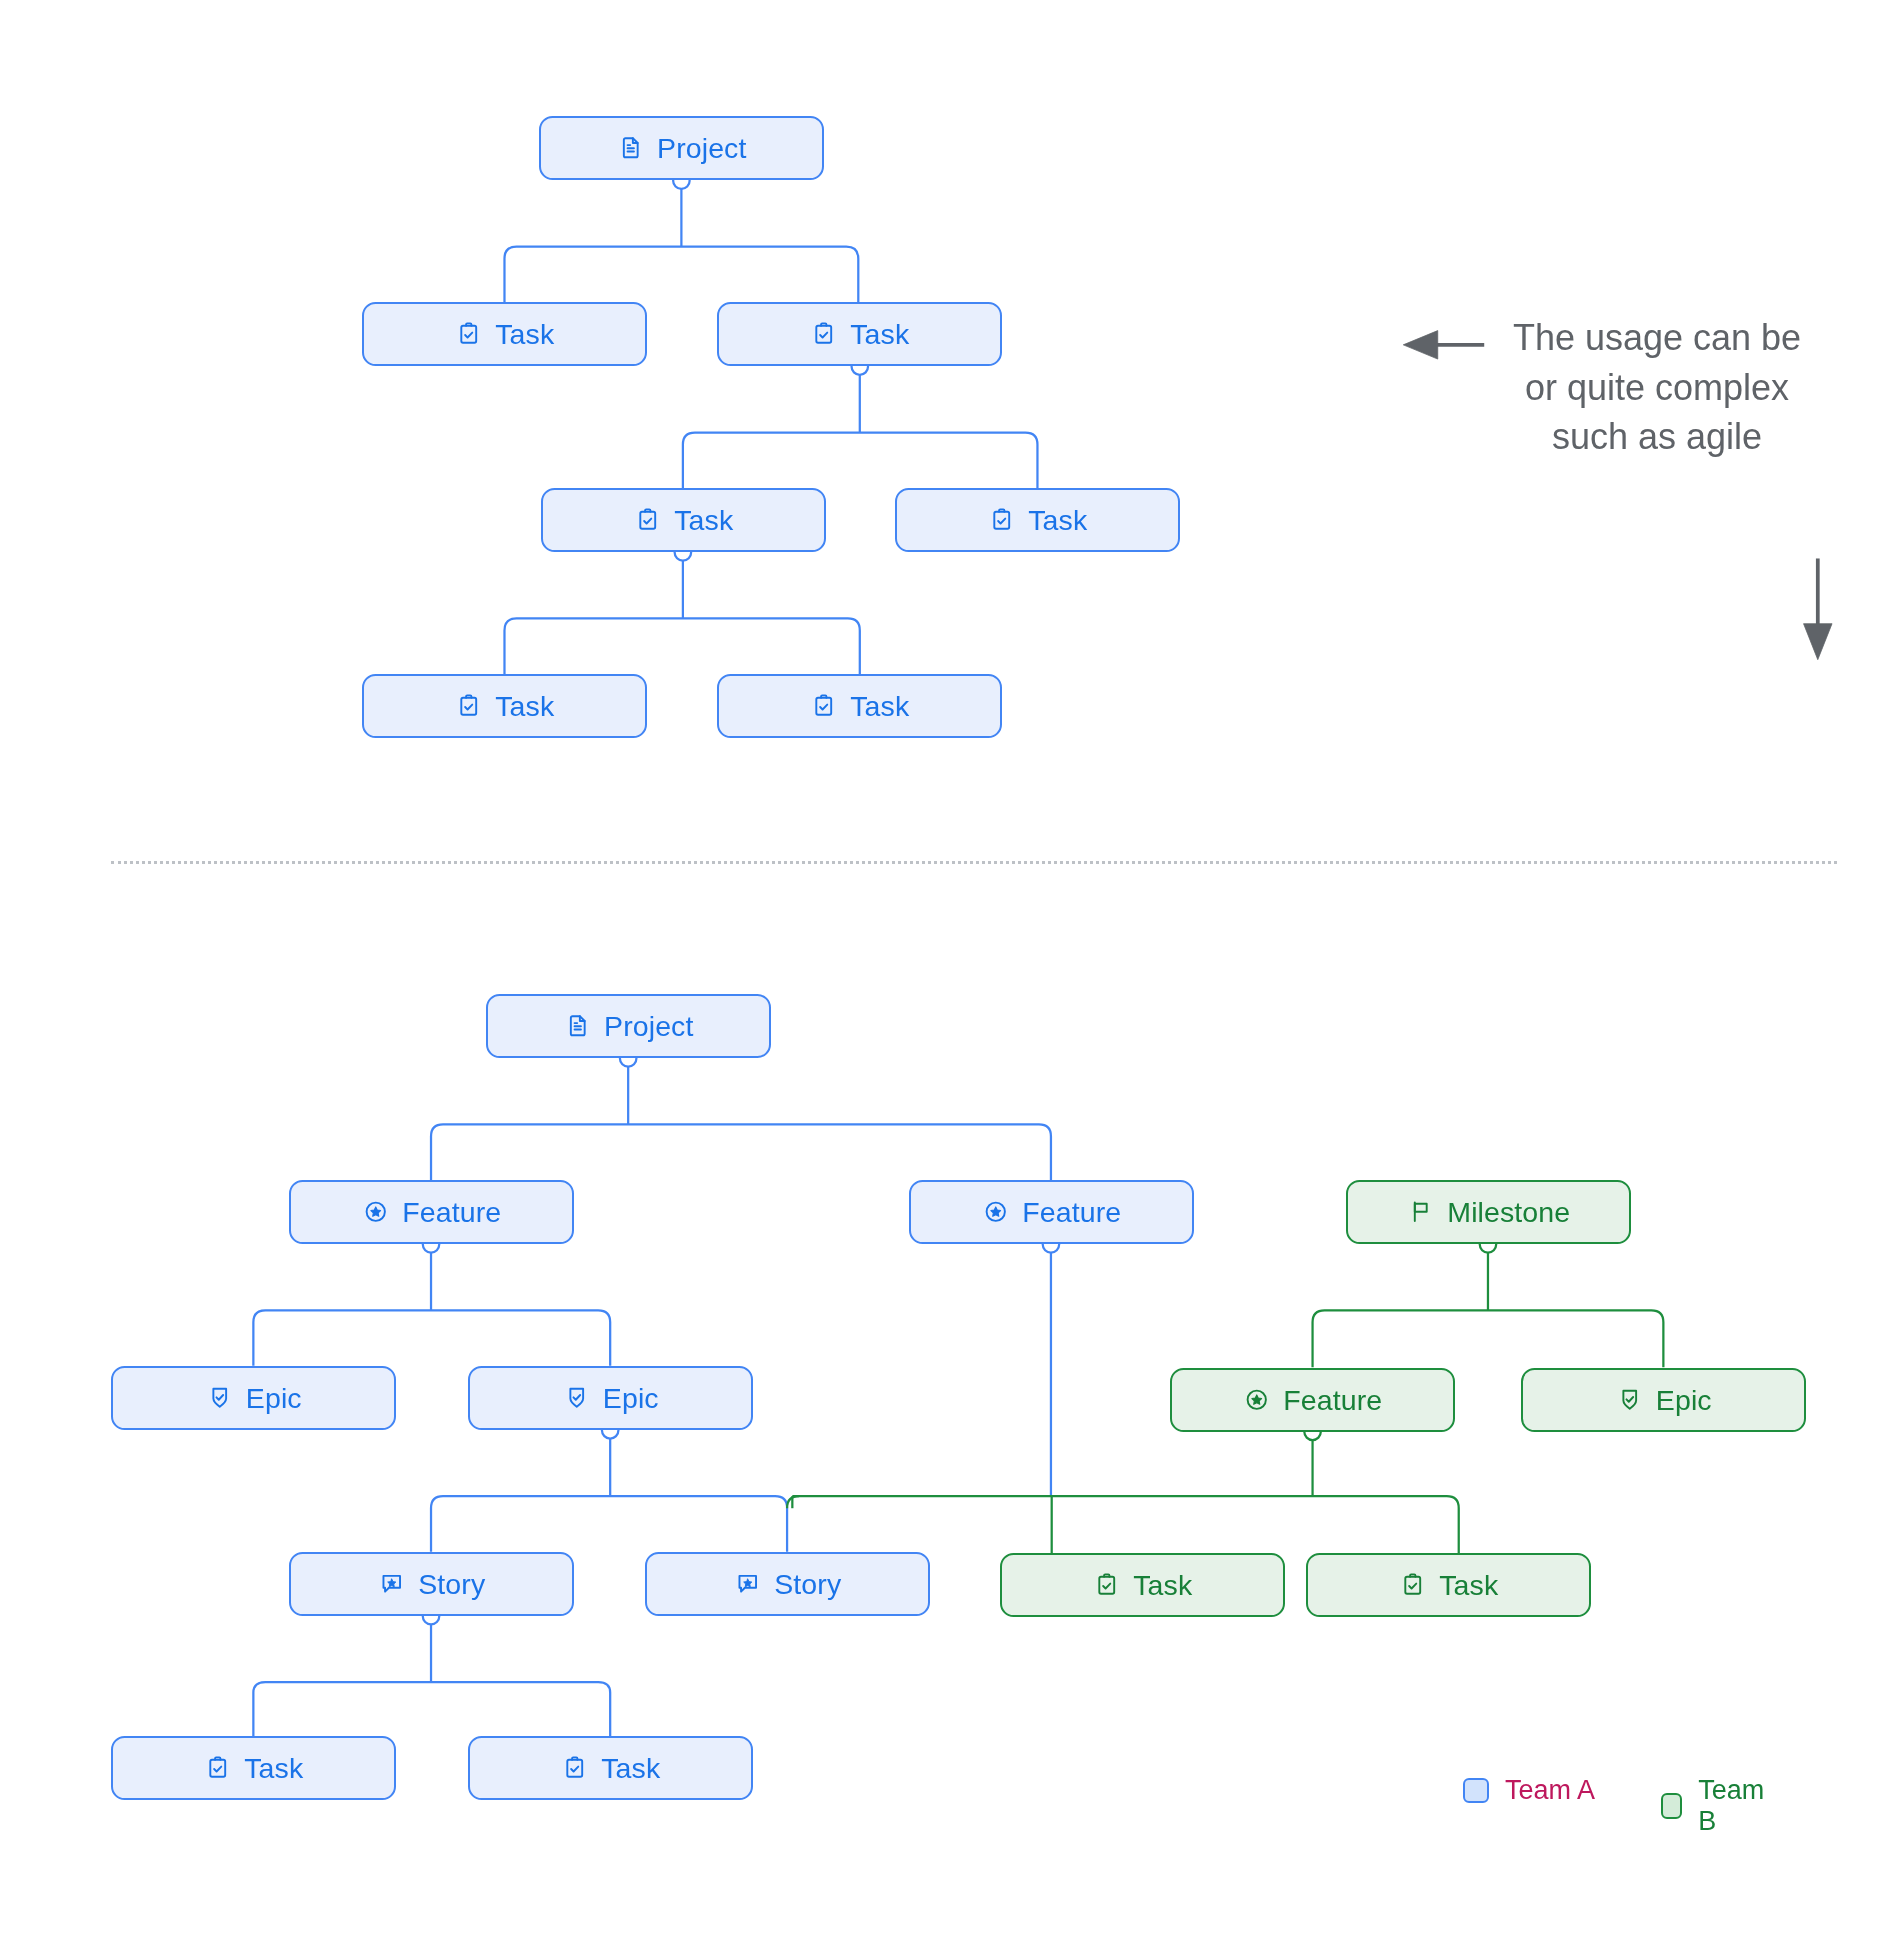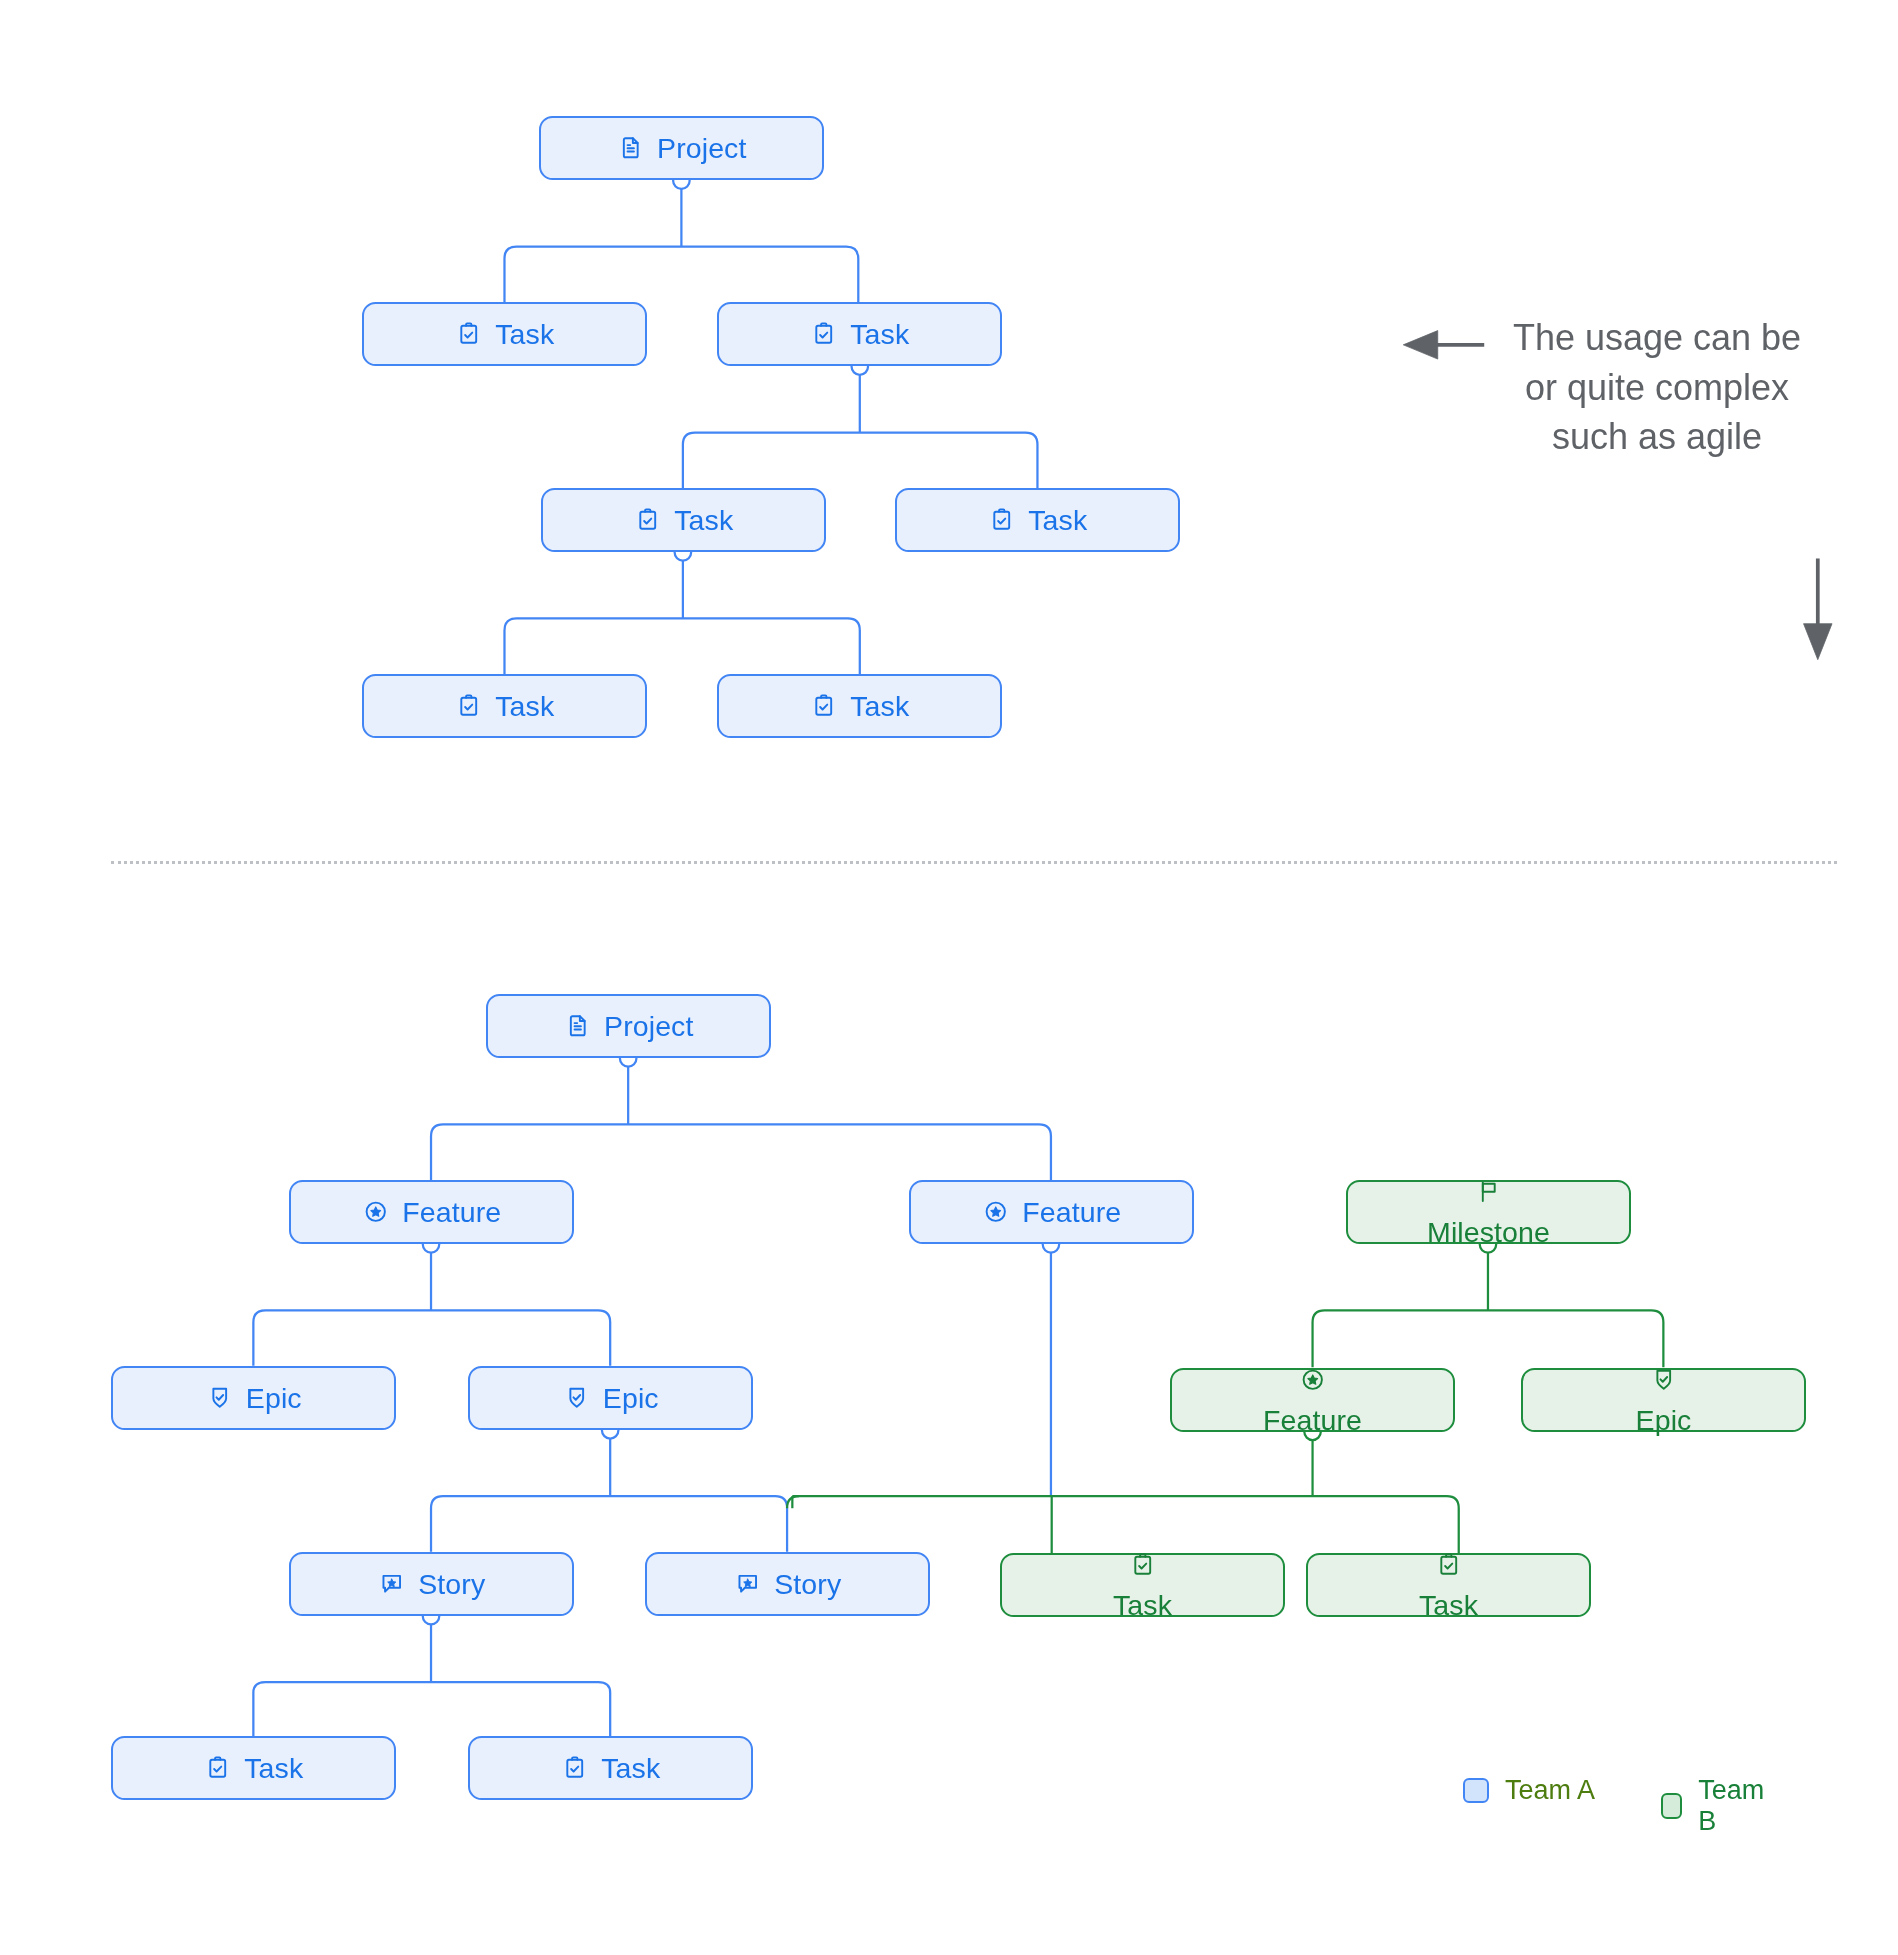--- a/index.html
+++ b/index.html
@@ -56,21 +56,20 @@
 
   .team-a {
     background: #e8effd;
     border-color: #4285f4;
     color: #1a73e8;
   }
   .team-b {
     background: #e6f2e8;
     border-color: #1e8e3e;
     color: #188038;
-    flex-direction: column;
   }
 
   .divider {
     position: absolute;
     left: 111px;
     top: 861px;
     width: 1726px;
     height: 0;
     border-top: 3px dotted #bdc1c6;
   }
@@ -94,21 +93,21 @@
     font-size: 27px;
   }
   .legend .swatch {
     width: 25.5px;
     height: 25.5px;
     border-radius: 6px;
     border-width: 2.2px;
     border-style: solid;
     box-sizing: border-box;
   }
-  #legend-a { left: 1463px; top: 1775px; color: #4d7c0f; }
+  #legend-a { left: 1463px; top: 1775px; color: #be185d; }
   #legend-a .swatch { background: #d2e3fc; border-color: #4285f4; }
   #legend-b { left: 1661px; top: 1775px; color: #188038; }
   #legend-b .swatch { background: #d4ecd9; border-color: #1e8e3e; }
 </style>
 </head>
 <body>
 
 <div id="canvas">
 
   <svg class="edges" viewBox="0 0 2532 2608" xmlns="http://www.w3.org/2000/svg">

